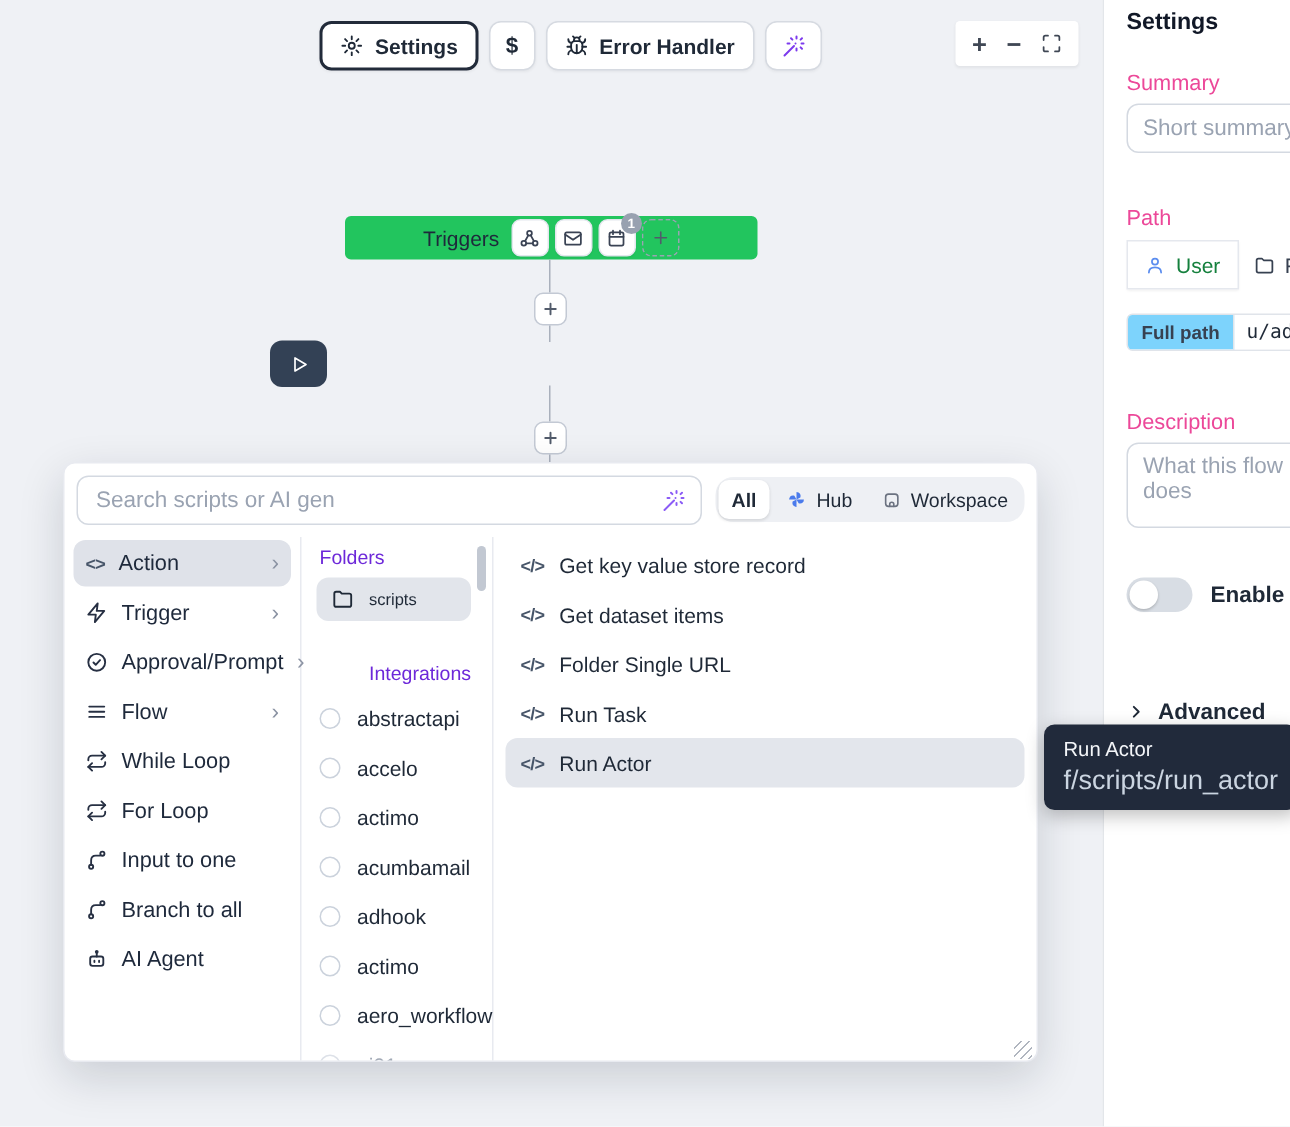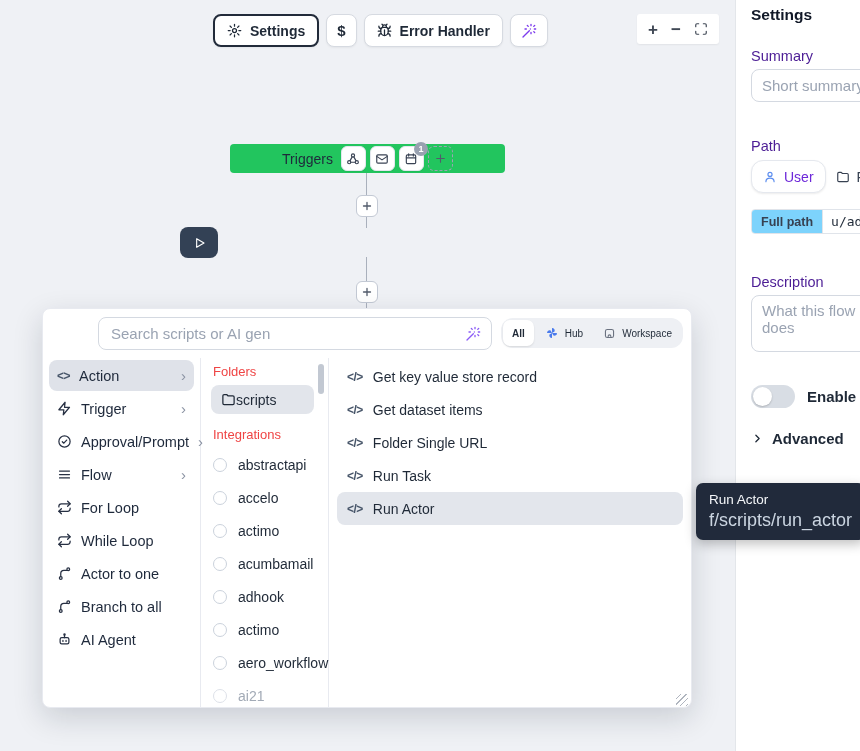--- a/index.html
+++ b/index.html
@@ -39,46 +39,46 @@
            display:flex; align-items:center; justify-content:center; }
   .vline { position:absolute; left:366px; width:1px; background:#a9b0bc; }
   .plusbox { position:absolute; left:356px; width:22px; height:22px; background:#fff; border:1px solid #c3c9d4;
              border-radius:6px; color:#525b6b; display:flex; align-items:center; justify-content:center; cursor:pointer; }
   .playbtn { position:absolute; left:180px; top:227px; width:38px; height:31px; background:#334155;
              border-radius:8px; display:flex; align-items:center; justify-content:center; cursor:pointer; }
 
   
   .modal { position:absolute; left:42px; top:308px; width:650px; height:400px; background:#fff;
            border:1px solid #e8eaf0; border-radius:8px; box-shadow:0 10px 30px rgba(15,23,42,.16); overflow:hidden; }
-  .modal-top { display:flex; gap:9px; padding:8px;margin-left:47px; }
+  .modal-top { display:flex; gap:9px; padding:8px; }
   .search-wrap { position:relative; width:453px; }
   .search-wrap input { width:100%; height:33px; border:1px solid #d4d9e1; border-radius:8px; padding:0 34px 0 12px;
                        font-size:15px; color:#1f2937; outline:none; }
   .search-wrap input::placeholder { color:#9aa3b2; }
   .search-wand { position:absolute; right:11px; top:9px; color:#8b5cf6; }
   .filters { height:30px; margin-top:1px; background:#eef0f4; border-radius:12px; display:flex; align-items:center;
-             padding:2px; gap:2px; font-size:10px; color:#1f2937; }
+             padding:2px; gap:2px; font-size:13px; color:#1f2937; }
   .filter { padding:0 9px; height:26px; display:flex; align-items:center; gap:6px; border-radius:7px;
             cursor:pointer; font-weight:500; white-space:nowrap; }
   .filter.active { background:#fff; box-shadow:0 1px 2px rgba(0,0,0,.1); font-weight:700; }
   .hub-ic { color:#4b7bec; }
   .ws-ic { color:#6b7280; }
 
   .modal-body { display:flex; height:351px; }
   .mcol-left { width:158px; padding:2px 6px 0 6px; border-right:1px solid #e8eaf0; display:flex; flex-direction:column; gap:2px; }
   .side-item { height:31px; display:flex; align-items:center; gap:9px; padding:0 8px; border-radius:8px;
                font-size:14.5px; color:#1e293b; cursor:pointer; }
   .side-item.selected { background:#dfe2e9; }
   .side-item .chev { margin-left:auto; color:#8b93a3; font-size:15px; line-height:1; }
   .side-item svg { color:#273043; flex:none; }
 
   .mcol-mid { width:128px; padding:2px 14px 0 10px; border-right:1px solid #e8eaf0; position:relative; }
-  .col-label { font-size:13px; color:#ef4444; margin:4px 0 6px 2px; }
-  .folder-item { height:29px; background:#e2e5eb; border-radius:8px; display:flex; align-items:center; 
-                 padding:0 10px; font-size:14px; color:#1f2937; cursor:pointer; }
+  .col-label { font-size:13px; color:#6d28d9; margin:4px 0 6px 2px; }
+  .folder-item { height:29px; background:#e2e5eb; border-radius:8px; display:flex; align-items:center; gap:10px;
+                 padding:0 10px; font-size:11px; color:#1f2937; cursor:pointer; }
   .integ { height:33px; display:flex; align-items:center; gap:11px; font-size:14px; color:#1f2937;
            padding-left:2px; cursor:pointer; white-space:nowrap; }
   .integ .circ { width:14px; height:14px; border-radius:50%; border:1.5px solid #cbd2dc; flex:none; }
   .integ.faded { color:#a2aab6; }
   .integ.faded .circ { border-color:#dde1e8; }
   .mid-scrollbar { position:absolute; right:4px; top:6px; width:6px; height:30px; background:#c2c8d2; border-radius:3px; }
 
   .mcol-right { flex:1; padding:2px 8px 0 8px; position:relative; }
   .script-row { height:33px; display:flex; align-items:center; gap:10px; padding:0 10px; border-radius:8px;
                 font-size:14px; color:#1f2937; cursor:pointer; }
@@ -91,47 +91,47 @@
   .tooltip { position:absolute; left:696px; top:483px; background:#212a3b; border-radius:7px;
              padding:9px 13px; z-index:60; box-shadow:0 4px 12px rgba(0,0,0,.25); }
   .tooltip .tt1 { color:#f4f6f9; font-size:13.5px; margin-bottom:3px; }
   .tooltip .tt2 { color:#cbd5e1; font-size:18px; }
 
   
   .settings-panel { position:absolute; left:735px; top:0; width:125px; height:751px; background:#fff;
                     border-left:1px solid #e3e6ea; overflow:hidden; z-index:10; }
   .sp { position:absolute; left:15px; }
   .sp-title { top:6px; font-size:15.5px; font-weight:700; color:#111827; }
-  .sp-label { font-size:14.5px; color:#4c1d95; }
+  .sp-label { font-size:14.5px; color:#ec4899; }
   .sp-summary-label { top:48px; } .sp-path-label { top:138px; }
   .sp-desc-label { top:274px; }
   .sp-input { top:69px; width:150px; height:33px; border:1px solid #d4d9e1; border-radius:8px;
               padding:0 10px; font-size:15px; color:#1f2937; outline:none; }
   .sp-input::placeholder, .sp-textarea::placeholder { color:#9aa3b2; }
   .path-toggle { top:160px; display:flex; gap:10px; align-items:center; width:220px; }
   .user-pill { background:#fff; border:1px solid #e5e8ee; box-shadow:0 1px 2px rgba(0,0,0,.08);
-               border-radius:12px; height:33px; padding:0 11px; display:flex; align-items:center; gap:7px;
-               font-size:14px; color:#6d28d9; cursor:pointer; }
+               border-radius:0; height:33px; padding:0 11px; display:flex; align-items:center; gap:7px;
+               font-size:14px; color:#15803d; cursor:pointer; }
   .user-pill svg { color:#5b8def; }
   .folder-opt { display:flex; align-items:center; gap:7px; height:33px; color:#374151; font-size:14px; cursor:pointer; }
   .fullpath { top:209px; display:flex; height:25px; border:1px solid #e0e4ea; border-radius:4px;
               overflow:hidden; width:190px; }
   .fp-label { background:#7dd3fc; font-size:12.5px; font-weight:700; color:#374151; display:flex;
               align-items:center; padding:0 9px; border-right:1px solid #e0e4ea; white-space:nowrap; }
   .fp-value { font-family:"DejaVu Sans Mono", monospace; font-size:13px; color:#1f2937; display:flex;
               align-items:center; padding:0 8px; background:#fff; }
   .sp-textarea { top:295px; width:150px; height:57px; border:1px solid #d4d9e1; border-radius:8px;
                  padding:6px 10px; font-size:15px; color:#1f2937; resize:none; outline:none;
                  font-family:"Liberation Sans", sans-serif; }
   .enable-row { top:385px; display:flex; align-items:center; gap:12px; width:220px; }
   .switch { width:44px; height:23px; background:#d8dde4; border-radius:12px; position:relative; cursor:pointer; flex:none; }
   .knob { position:absolute; left:2px; top:2px; width:19px; height:19px; background:#fff; border-radius:50%;
           box-shadow:0 1px 2px rgba(0,0,0,.2); }
   .enable-label { font-weight:700; font-size:15px; color:#1f2937; white-space:nowrap; }
-  .advanced-row { top:430px; display:flex; align-items:center; gap:8px; cursor:pointer; color:#1f2937; }
+  .advanced-row { top:466px; display:flex; align-items:center; gap:8px; cursor:pointer; color:#1f2937; }
   .advanced-label { font-weight:700; font-size:15px; }
 </style>
 </head>
 <body>
 
 <div id="app">
 
   <div class="toolbar">
     <button class="tbtn active">
       <span>
@@ -314,42 +314,42 @@
         </div>
         <div class="side-item">
           <span>
               <svg class="ic" width="15" height="15" viewBox="0 0 24 24">
                 <path d="m17 2 4 4-4 4"></path>
                 <path d="M3 11v-1a4 4 0 0 1 4-4h14"></path>
                 <path d="m7 22-4-4 4-4"></path>
                 <path d="M21 13v1a4 4 0 0 1-4 4H3"></path>
               </svg>
             </span>
-          <span>For Loop</span>
+          <span>While Loop</span>
         </div>
         <div class="side-item">
           <span>
               <svg class="ic" width="15" height="15" viewBox="0 0 24 24">
                 <path d="m17 2 4 4-4 4"></path>
                 <path d="M3 11v-1a4 4 0 0 1 4-4h14"></path>
                 <path d="m7 22-4-4 4-4"></path>
                 <path d="M21 13v1a4 4 0 0 1-4 4H3"></path>
               </svg>
             </span>
-          <span>While Loop</span>
+          <span>For Loop</span>
         </div>
         <div class="side-item">
           <span>
               <svg class="ic" width="15" height="15" viewBox="0 0 24 24">
                 <circle cx="6" cy="19" r="2.2"></circle>
                 <circle cx="18" cy="5" r="2.2"></circle>
                 <path d="M6 16.8V12c0-3 2-5 5-5h4.5"></path>
               </svg>
             </span>
-          <span>Actor to one</span>
+          <span>Input to one</span>
         </div>
         <div class="side-item">
           <span>
               <svg class="ic" width="15" height="15" viewBox="0 0 24 24">
                 <circle cx="6" cy="19" r="2.2"></circle>
                 <circle cx="18" cy="5" r="2.2"></circle>
                 <path d="M6 16.8V12c0-3 2-5 5-5h4.5"></path>
               </svg>
             </span>
           <span>Branch to all</span>
@@ -369,21 +369,21 @@
       <div class="mcol-mid">
         <div class="col-label">Folders</div>
         <div class="folder-item">
           <span>
               <svg class="ic" width="15" height="15" viewBox="0 0 24 24">
                 <path d="M3 7V6a2 2 0 0 1 2-2h4l2 2h8a2 2 0 0 1 2 2v10a2 2 0 0 1-2 2H5a2 2 0 0 1-2-2V7z"></path>
               </svg>
             </span>
           <span>scripts</span>
         </div>
-        <div class="col-label" style="margin-top:13px;">Integrations</div>
+        <div class="col-label" style="margin-top:27px;text-align:right;">Integrations</div>
         <div class="integ">
             <span class="circ"></span>
             <span>abstractapi</span>
           </div>
         <div class="integ">
             <span class="circ"></span>
             <span>accelo</span>
           </div>
         <div class="integ">
             <span class="circ"></span>

